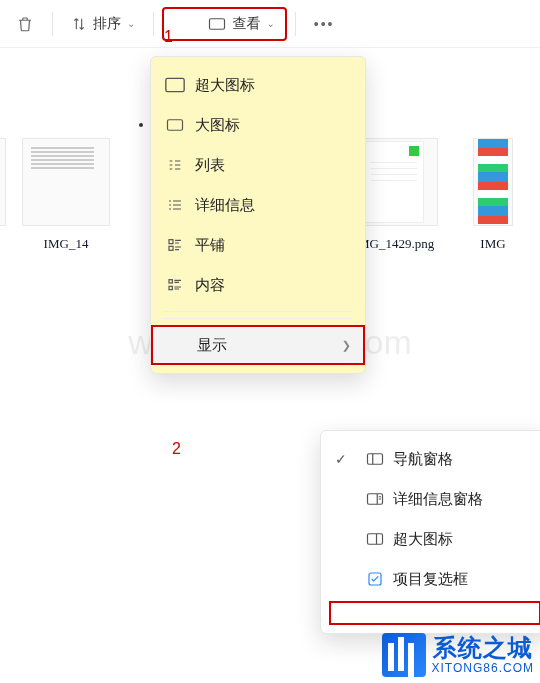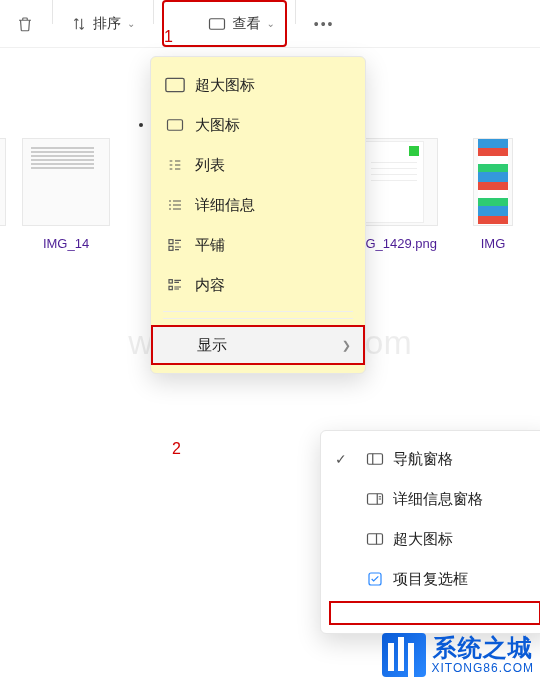--- a/index.html
+++ b/index.html
@@ -1,33 +1,33 @@
 <!DOCTYPE html>
 <html><head>
 <meta charset="utf-8">
 <style>
 * { box-sizing: border-box; margin: 0; padding: 0; font-family: "Microsoft YaHei", "Segoe UI", sans-serif; }
 body { width: 540px; height: 683px; background: #fff; overflow: hidden; position: relative; }
 
-.toolbar { height: 48px; display: flex; padding: 0 6px; border-bottom: 1px solid #f0f0f0; gap: 4px; }
+.toolbar { height: 48px; display: flex; align-items: center; padding: 0 6px; border-bottom: 1px solid #f0f0f0; gap: 4px; }
 .tb-btn { display: flex; align-items: center; gap: 6px; padding: 6px 10px; border-radius: 4px; font-size: 14px; color: #333; cursor: pointer; }
 .tb-divider { width: 1px; height: 24px; background: #e5e5e5; margin: 0 4px; }
 .red-box { border: 2px solid #d10000; padding-left: 44px; }
 .red-num { color: #d10000; font-size: 16px; font-weight: 400; position: absolute; }
 
 .files-area { position: absolute; top: 48px; left: 0; right: 0; bottom: 0; padding: 90px 0 0 0; display: flex; gap: 30px; }
 .file-item { display: flex; flex-direction: column; align-items: center; width: 130px; }
 .thumb { width: 88px; height: 88px; border: 1px solid #e8e8e8; background: #fafafa; display: flex; align-items: center; justify-content: center; font-size: 8px; color: #bbb; overflow: hidden; position: relative; }
 .thumb-lines { width: 70px; height: 70px; display: flex; flex-direction: column; gap: 2px; }
 .thumb-lines span { height: 2px; background: #ccc; width: 90%; }
 .thumb-phone { width: 60px; height: 82px; background: #fff; border: 1px solid #eee; position: relative; }
 .thumb-phone::before { content: ''; position: absolute; top: 4px; right: 4px; width: 10px; height: 10px; background: #2ecc40; }
 .thumb-phone::after { content: ''; position: absolute; top: 20px; left: 6px; right: 6px; height: 1px; background: #eee; box-shadow: 0 6px 0 #eee, 0 12px 0 #eee, 0 18px 0 #eee; }
 .thumb-strip { width: 30px; height: 88px; background: repeating-linear-gradient(to bottom, #3498db 0 10px, #e74c3c 10px 18px, #fff 18px 26px, #2ecc71 26px 34px); }
-.file-name { font-size: 13px; color: #4c1d95; margin-top: 10px; text-align: center; }
+.file-name { font-size: 13px; color: #0f172a; margin-top: 10px; text-align: center; font-family: Liberation Serif, serif; }
 
 .dropdown { position: absolute; top: 56px; left: 150px; width: 216px; background: #fef9c3; border: 1px solid #e6e6e6; border-radius: 6px; box-shadow: 0 8px 24px rgba(0,0,0,0.15); padding: 8px 0; }
 .dd-item { display: flex; align-items: center; height: 40px; padding: 0 16px 0 44px; font-size: 15px; color: #222; position: relative; cursor: pointer; }
 .dd-item .glyph { position: absolute; left: 14px; width: 20px; display: flex; align-items: center; justify-content: center; }
 .dd-item .bullet { position: absolute; left: -12px; width: 4px; height: 4px; background: #333; border-radius: 50%; }
 .dd-sep { height: 1px; background: #eee; margin: 6px 12px; }
 .dd-item.display-row { background: #f3f3f3; border: 2px solid #d10000; padding-right: 30px; }
 .dd-item .chev-r { position: absolute; right: 12px; color: #888; font-size: 11px; }
 
 .submenu { position: absolute; top: 430px; left: 320px; width: 230px; background: #fff; border: 1px solid #e6e6e6; border-radius: 6px; box-shadow: 0 8px 24px rgba(0,0,0,0.15); padding: 8px 0; }

